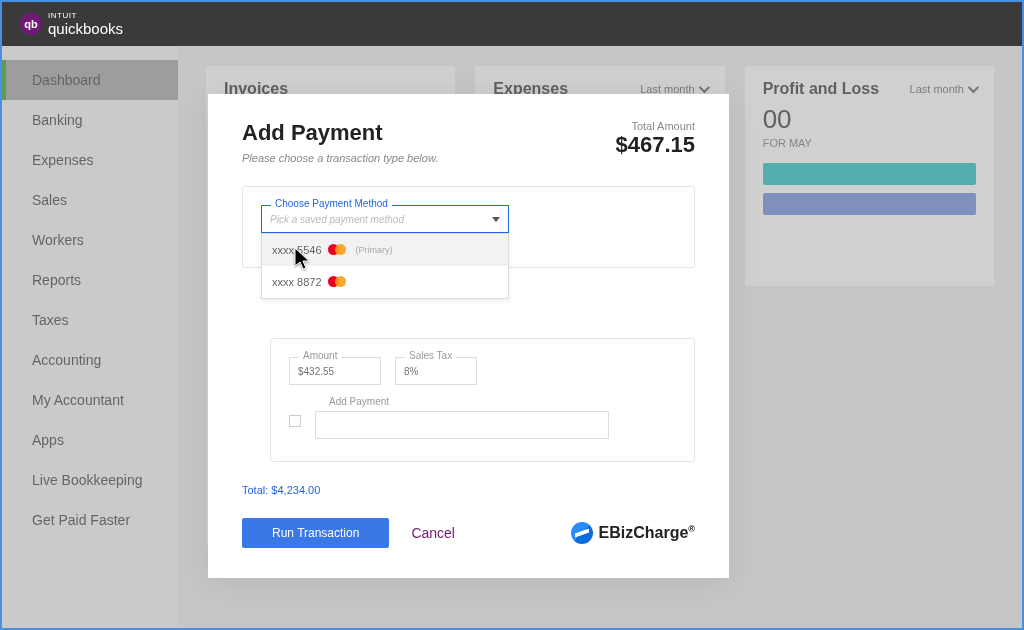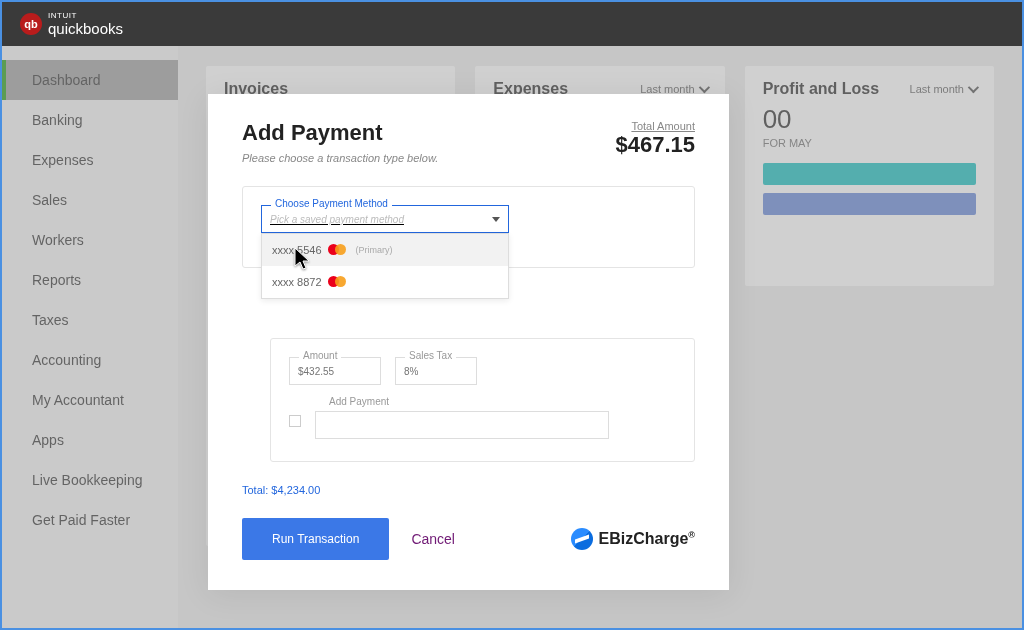--- a/index.html
+++ b/index.html
@@ -1,21 +1,21 @@
 <!DOCTYPE html>
 <html><head>
 <meta charset="utf-8">
 <style>
   * { box-sizing: border-box; margin: 0; padding: 0; font-family: -apple-system, BlinkMacSystemFont, "Segoe UI", Helvetica, Arial, sans-serif; }
   body { width: 1024px; height: 630px; overflow: hidden; background: #e6e6e6; border: 2px solid #4a90e2; position: relative; }
   
   
   .topbar { height: 44px; background: #3a3a3a; display: flex; align-items: center; padding: 0 18px; }
   .qb-logo { display: flex; align-items: center; gap: 6px; }
-  .qb-circle { width: 22px; height: 22px; background: #b91c1c; border-radius: 50%; display: flex; align-items: center; justify-content: center; color: #fff; font-size: 11px; font-weight: 700; }
+  .qb-circle { width: 22px; height: 22px; background: #701a75; border-radius: 50%; display: flex; align-items: center; justify-content: center; color: #fff; font-size: 11px; font-weight: 700; }
   .qb-text { color: #fff; font-size: 15px; }
   .qb-text .intuit { font-size: 8px; letter-spacing: 0.5px; display: block; line-height: 1; }
   .qb-text .name { font-weight: 400; line-height: 1; }
   
   
   .main { display: flex; height: calc(100% - 44px); }
   .sidebar { width: 176px; background: #f4f4f4; padding-top: 14px; }
   .sidebar-item { padding: 12px 18px 12px 30px; font-size: 14px; color: #3a3a3a; cursor: pointer; }
   .sidebar-item.active { background: #a3a3a3; border-left: 4px solid #2ca01c; padding-left: 26px; font-weight: 500; }
   
@@ -35,27 +35,27 @@
   
   
   .overlay { position: absolute; inset: 44px 0 0 0; background: rgba(150,150,150,0.45); pointer-events: none; z-index: 5; }
   
   
   .modal { position: absolute; top: 92px; left: 206px; width: 521px; background: #fff; z-index: 10; padding: 26px 34px 30px; box-shadow: 0 4px 30px rgba(0,0,0,0.08); }
   .modal-top { display: flex; justify-content: space-between; align-items: flex-start; }
   .modal-title { font-size: 22px; font-weight: 800; color: #222; margin-bottom: 6px; }
   .modal-sub { font-size: 11px; color: #888; font-style: italic; }
   .total-block { text-align: right; }
-  .total-label { font-size: 11px; color: #888; text-decoration: underline; }
+  .total-label { font-size: 11px; color: #888; }
   .total-amount { font-size: 22px; font-weight: 800; color: #222; }
   
   .form-box { border: 1px solid #e4e4e4; border-radius: 3px; margin-top: 22px; padding: 18px 18px 22px; position: relative; }
   .form-box + .form-box { margin-top: 10px; margin-left: 28px; }
   
-  .fieldset { position: relative; text-decoration: underline; }
+  .fieldset { position: relative; }
   .field-label { font-size: 10px; color: #999; position: absolute; top: -7px; left: 10px; background: #fff; padding: 0 4px; }
   .field-label.primary { color: #2266dd; }
   .dropdown { width: 248px; height: 28px; border: 1px solid #2266dd; display: flex; align-items: center; justify-content: space-between; padding: 0 8px; font-size: 10px; color: #bbb; font-style: italic; cursor: pointer; }
   .dd-caret { width: 0; height: 0; border-left: 4px solid transparent; border-right: 4px solid transparent; border-top: 5px solid #555; }
   
   .dd-menu { position: absolute; top: 28px; left: 0; width: 248px; background: #fff; border: 1px solid #ddd; box-shadow: 0 2px 6px rgba(0,0,0,0.08); z-index: 20; }
   .dd-option { padding: 10px 10px; font-size: 11px; color: #666; display: flex; align-items: center; gap: 6px; cursor: pointer; }
   .dd-option.hover { background: #f2f2f2; }
   .mc-icon { width: 18px; height: 12px; position: relative; display: inline-block; }
   .mc-icon::before, .mc-icon::after { content: ""; position: absolute; width: 11px; height: 11px; border-radius: 50%; top: 0; }
@@ -69,21 +69,21 @@
   
   .credits-row { display: flex; align-items: center; gap: 14px; margin-top: 0; }
   .chk { width: 12px; height: 12px; border: 1px solid #ccc; }
   .credits-field { position: relative; flex: 1; }
   .credits-input { width: 294px; height: 28px; border: 1px solid #ddd; padding: 0 8px; margin-top: 8px; }
   
   .modal-footer { margin-top: 20px; display: flex; justify-content: space-between; align-items: center; }
   .total-line { font-size: 11px; color: #999; }
   .total-line span { color: #2266dd; }
   .actions { display: flex; align-items: center; gap: 22px; }
-  .run-btn { background: #3b78e7; color: #fff; border: none; padding: 14px 30px; font-size: 12px; cursor: pointer; border-radius: 2px; }
+  .run-btn { background: #3b78e7; color: #fff; border: none; padding: 8px 30px; font-size: 12px; cursor: pointer; border-radius: 2px; }
   .cancel-link { font-size: 14px; color: #701a75; cursor: pointer; }
   .ebiz-logo { display: flex; align-items: center; gap: 6px; font-size: 16px; font-weight: 700; color: #222; }
   .ebiz-circle { width: 22px; height: 22px; border-radius: 50%; background: linear-gradient(135deg, #2a8cff 50%, #0a6cdf 50%); position: relative; }
   .ebiz-circle::after { content: ""; position: absolute; width: 14px; height: 4px; background: #fff; top: 9px; left: 4px; transform: skewY(-20deg); }
   
   
   .cursor { position: absolute; width: 20px; height: 26px; z-index: 100; left: 292px; top: 245px; pointer-events: none; }
   .cursor svg { filter: drop-shadow(0 1px 1px rgba(0,0,0,0.4)); }
   
   .chevron-down { display: inline-block; width: 8px; height: 8px; border-right: 2px solid #555; border-bottom: 2px solid #555; transform: rotate(45deg) translateY(-2px); }

